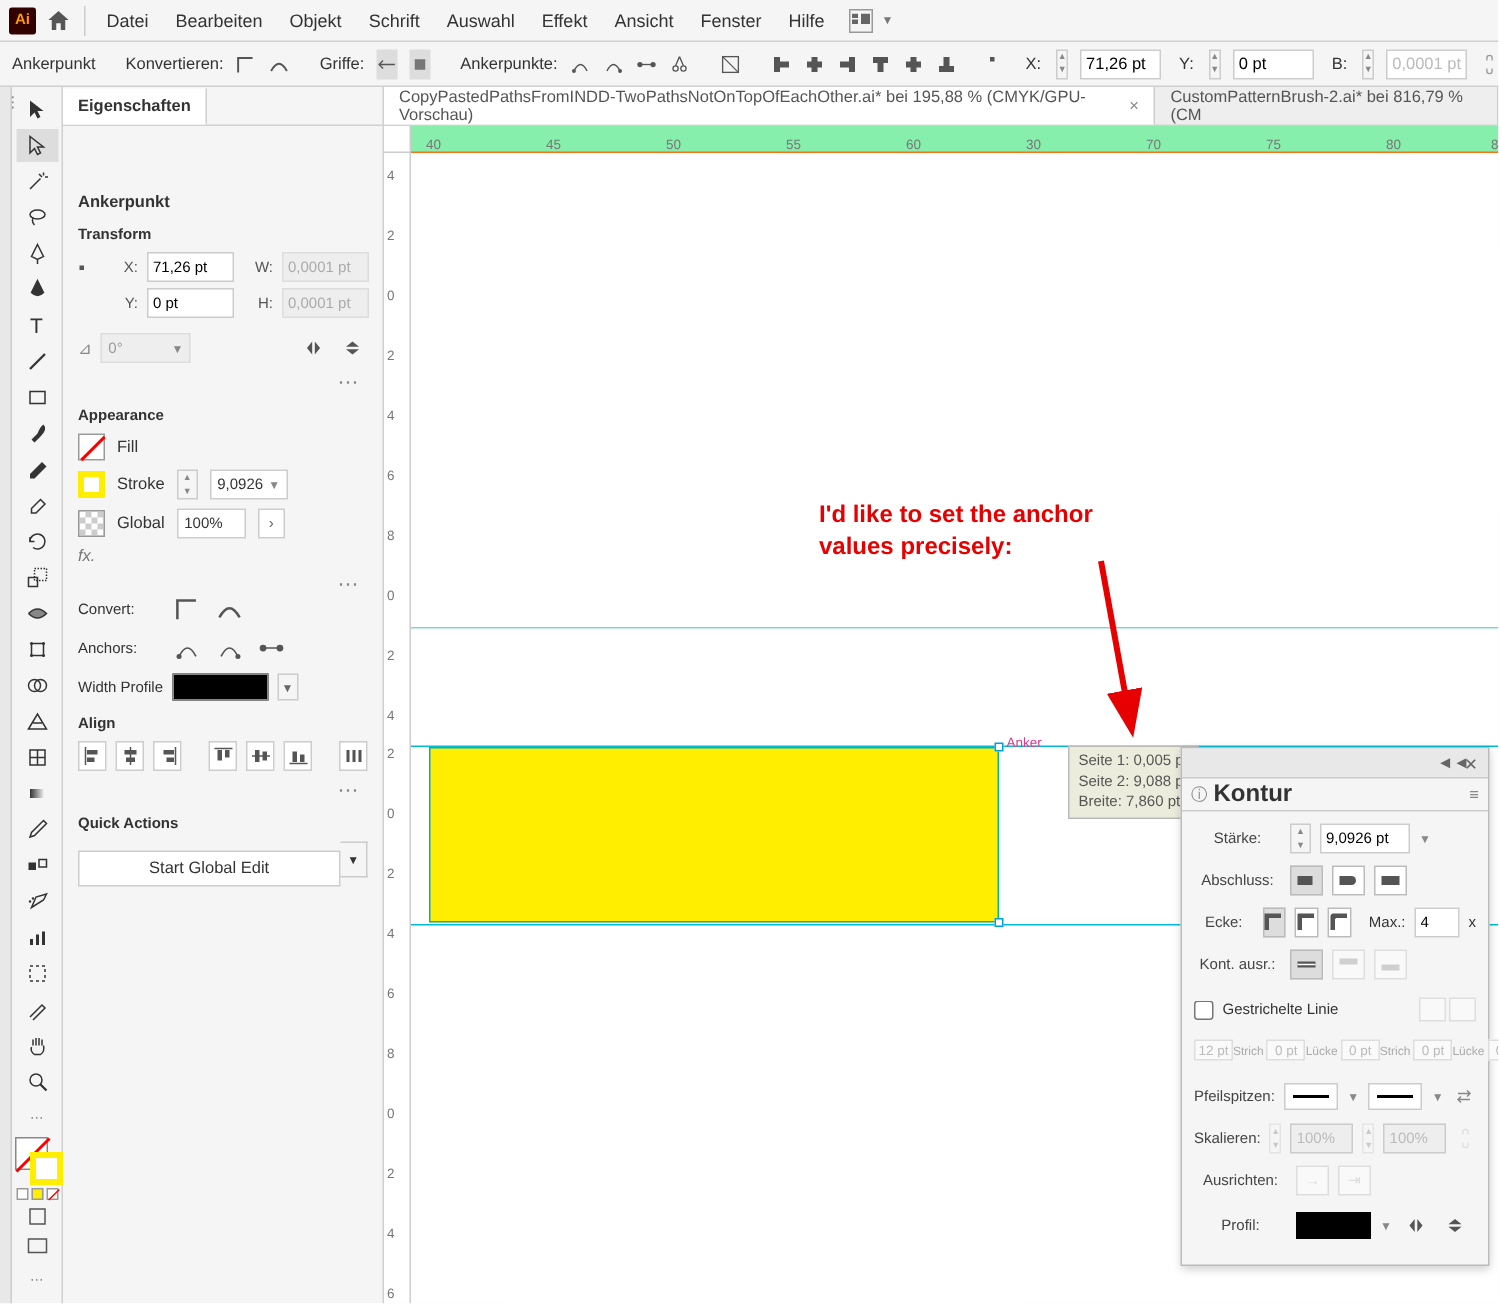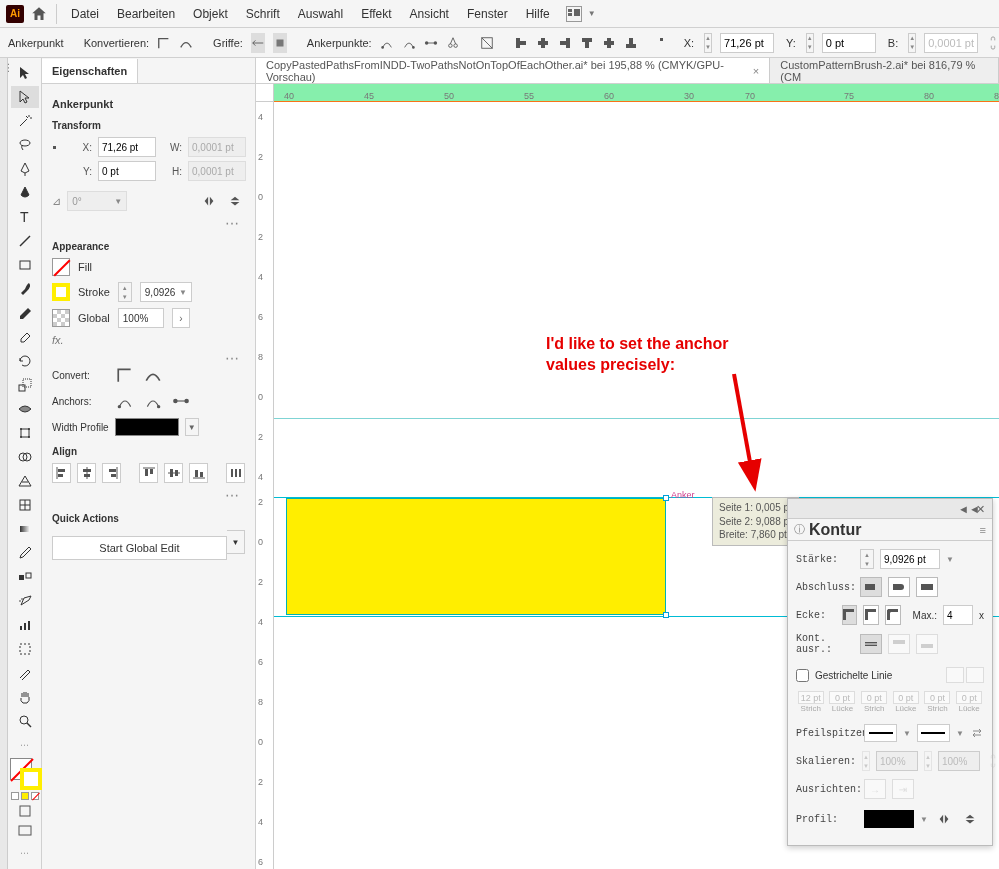--- a/index.html
+++ b/index.html
@@ -35,21 +35,21 @@
   .fillbox .nofill{position:absolute; left:-2px; top:-2px; width:26px; height:26px;}
   .strokebox{ width:22px; height:22px; border:4px solid #ffee00; background:#fff; position:relative; margin-top:-10px; margin-left:8px;}
   .miniboxes{display:flex; gap:2px; margin-top:2px;}
   .minibox{width:8px;height:8px;border:1px solid #999;}
   .minibox.w{background:#fff;}
   .minibox.y{background:#ffee00;}
   .minibox.n{background:#fff; position:relative;}
   .minibox.n::after{content:'';position:absolute;left:-1px;top:50%;width:10px;height:1px;background:red;transform:rotate(-45deg);}
   .tool-bottom-dots{margin-top:6px;font-size:9px;color:#888;}
 
-  .leftpanel { width: 214px; background: #f5f5f5; border-right: 1px solid #d0d0d0; display: flex; flex-direction: column; }
+  .leftpanel { width: 214px; background: #f5f5f5; border-right: 1px solid #d0d0d0; display: flex; flex-direction: column; gap: 31px; }
   .lp-tabs { height: 26px; border-bottom: 1px solid #d0d0d0; display: flex; align-items: center; }
   .lp-tab { padding: 6px 10px; font-size: 11px; font-weight: 600; background: #fff; border-right: 1px solid #d0d0d0; }
   .lp-body { padding: 8px 10px; overflow-y: auto; flex: 1; }
   .lp-section-title { font-size: 11px; font-weight: 600; margin: 6px 0 8px; }
   .lp-sub { font-weight: 600; font-size: 10px; margin: 10px 0 6px; }
   .tf-row { display: flex; align-items: center; gap: 6px; margin-bottom: 4px; }
   .tf-row .lbl { width: 16px; text-align: right; font-size: 10px; color: #555; }
   .mini-input { width: 58px; height: 20px; border: 1px solid #ccc; background: #fff; font-size: 10px; padding: 0 3px; }
   .mini-input.dis { background: #eee; color: #aaa; border-color: #ddd; }
   .angle-row {display:flex; align-items:center; gap:6px; margin-top:6px;}
@@ -111,29 +111,29 @@
   .arrow-svg{position:absolute;left:400px;top:262px;}
 
   .kontur-panel{position:absolute;right:6px;top:440px;width:206px;background:#f5f5f5;border:1px solid #bbb;box-shadow:0 2px 6px rgba(0,0,0,.2);z-index:5;}
   .kp-head{height:20px;background:#e8e8e8;border-bottom:1px solid #ccc;display:flex;align-items:center;justify-content:flex-end;padding:0 4px;gap:6px;}
   .kp-head .ic{width:12px;height:12px;color:#666;}
   .kp-tabrow{height:22px;display:flex;align-items:center;border-bottom:1px solid #ccc;padding-left:6px;}
   .kp-tab{font-weight:600;font-size:16px;}
   .kp-menu{margin-left:auto;margin-right:6px;color:#888;}
   .kp-body{padding:8px;font-size:10px;}
   .kp-row{display:flex;align-items:center;gap:6px;margin-bottom:8px;}
-  .kp-lbl{width:58px;text-align:left;color:#444;font-family:Liberation Mono, monospace;}
+  .kp-lbl{width:58px;text-align:center;color:#444;}
   .kp-btn{width:22px;height:20px;border:1px solid #bbb;background:#fff;display:flex;align-items:center;justify-content:center;font-size:10px;}
   .kp-btn.sel{background:#ddd;}
   .kp-input{width:60px;height:20px;border:1px solid #ccc;font-size:10px;padding:0 3px;}
   .kp-mini{width:30px;height:20px;border:1px solid #ccc;font-size:10px;padding:0 3px;}
   .kp-check{display:flex;align-items:center;gap:6px;padding:4px 0;}
   .kp-check input{margin:0;}
   .dash-grid{display:grid;grid-template-columns:repeat(6,1fr);gap:2px;margin-top:4px;}
-  .dash-cell{height:22px;border:none;display:flex;flex-direction:column;align-items:center;justify-content:center;}
+  .dash-cell{height:22px;border:none;display:flex;flex-direction:row;align-items:center;justify-content:center;}
   .dash-inp{width:26px;height:14px;border:1px solid #ddd;background:#fafafa;color:#bbb;font-size:9px;text-align:center;}
   .dash-sub{font-size:8px;color:#aaa;}
   .disabled{color:#bbb;}
   .kp-sel-blk{width:50px;height:18px;background:#000;}
   .stepper{width:14px;height:20px;border:1px solid #ccc;display:flex;flex-direction:column;}
   .stepper div{flex:1;display:flex;align-items:center;justify-content:center;font-size:6px;color:#888;}
   .kp-arrow-dd{width:46px;height:18px;border:1px solid #ccc;background:#fff;display:flex;align-items:center;justify-content:center;}
   .kp-arrow-line{width:24px;height:2px;background:#000;}
 
   svg{display:block;}
@@ -707,21 +707,21 @@
       </div>
     </div>
     <div class="ruler-corner"></div>
     <div class="ruler-h">
       <span class="ruler-tick" style="left:10px">40</span>
       <span class="ruler-tick" style="left:90px">45</span>
       <span class="ruler-tick" style="left:170px">50</span>
       <span class="ruler-tick" style="left:250px">55</span>
       <span class="ruler-tick" style="left:330px">60</span>
       <span class="ruler-tick" style="left:410px">30</span>
-      <span class="ruler-tick" style="left:471px">70</span>
+      <span class="ruler-tick" style="left:490px">70</span>
       <span class="ruler-tick" style="left:570px">75</span>
       <span class="ruler-tick" style="left:650px">80</span>
       <span class="ruler-tick" style="left:720px">85</span>
     </div>
     <div class="ruler-v">
       <span class="ruler-tick-v" style="top:10px">4</span>
       <span class="ruler-tick-v" style="top:50px">2</span>
       <span class="ruler-tick-v" style="top:90px">0</span>
       <span class="ruler-tick-v" style="top:130px">2</span>
       <span class="ruler-tick-v" style="top:170px">4</span>

